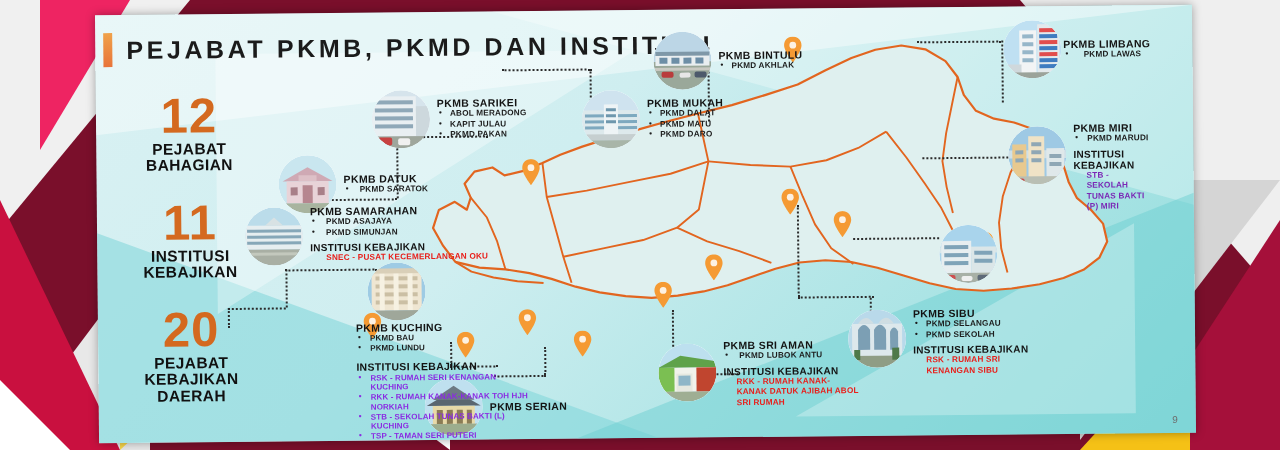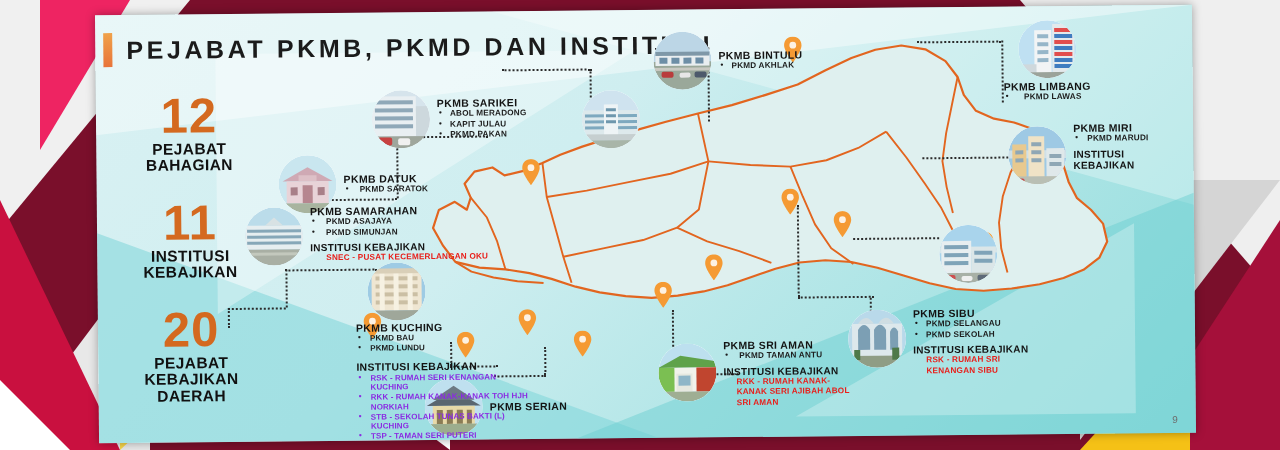--- a/index.html
+++ b/index.html
@@ -298,21 +298,21 @@
           </svg>
     </span>
     <div class="txt">
       <h4>PKMB BINTULU</h4>
       <ul>
         <li>PKMD AKHLAK</li>
       </ul>
     </div>
   </div>
 
-  <div class="info" style="left:908px;top:14px;flex-direction:column;align-items:center;gap:2px;">
+  <div class="info" style="left:908px;top:14px;flex-direction:row;align-items:center;gap:2px;">
     <span class="bub">
       <svg width="58" height="58" viewBox="0 0 58 58">
             <defs>
               <clipPath id="c2">
                 <circle cx="29" cy="29" r="29"></circle>
               </clipPath>
             </defs>
             <g clip-path="url(#c2)">
               <rect width="58" height="58" fill="#bfe0f2"></rect>
               <rect x="34" y="4" width="22" height="54" fill="#e3e9ec"></rect>
@@ -374,20 +374,21 @@
               <rect x="6" y="52" width="10" height="5" rx="2" fill="#c85050"></rect>
             </g>
           </svg>
     </span>
     <div class="txt">
       <h4>PKMB MIRI</h4>
       <ul>
         <li style="padding-left:14px;">PKMD MARUDI</li>
       </ul>
       <h5 style="max-width:60px;white-space:normal;line-height:1.1;">INSTITUSI KEBAJIKAN</h5>
+      <div class="cont pur" style="max-width:62px;">STB - SEKOLAH TUNAS BAKTI (P) MIRI</div>
     </div>
   </div>
 
   <div class="info" style="left:842px;top:218px;">
     <span class="bub">
       <svg width="58" height="58" viewBox="0 0 58 58">
             <defs>
               <clipPath id="c4">
                 <circle cx="29" cy="29" r="29"></circle>
               </clipPath>
@@ -433,20 +434,28 @@
               <g fill="#6e97ad">
                 <rect x="24" y="18" width="10" height="3"></rect>
                 <rect x="24" y="24" width="10" height="3"></rect>
                 <rect x="24" y="30" width="10" height="3"></rect>
               </g>
               <rect x="0" y="44" width="58" height="6" fill="#c6cfd0"></rect>
               <rect x="0" y="50" width="58" height="8" fill="#a8b5a8"></rect>
             </g>
           </svg>
     </span>
+    <div class="txt">
+      <h4>PKMB MUKAH</h4>
+      <ul>
+        <li>PKMD DALAT</li>
+        <li>PKMD MATU</li>
+        <li>PKMD DARO</li>
+      </ul>
+    </div>
   </div>
 
   <div class="info" style="left:276px;top:78px;">
     <span class="bub">
       <svg width="58" height="58" viewBox="0 0 58 58">
             <defs>
               <clipPath id="c6">
                 <circle cx="29" cy="29" r="29"></circle>
               </clipPath>
             </defs>
@@ -590,24 +599,24 @@
               <rect x="38" y="24" width="20" height="24" fill="#c0452f"></rect>
               <rect x="18" y="30" width="16" height="18" fill="#e6e8e0"></rect>
               <rect x="20" y="32" width="12" height="10" fill="#8fb6c8"></rect>
               <rect x="0" y="48" width="58" height="10" fill="#9fae93"></rect>
             </g>
           </svg>
     </span>
     <div class="txt">
       <h4>PKMB SRI AMAN</h4>
       <ul>
-        <li style="padding-left:16px;">PKMD TAMAN ANTU</li>
+        <li style="padding-left:16px;">PKMD LUBOK ANTU</li>
       </ul>
       <h5>INSTITUSI KEBAJIKAN</h5>
-      <div class="cont red" style="max-width:124px;">RKK - RUMAH KANAK-KANAK SERI AJIBAH ABOL SRI AMAN</div>
+      <div class="cont red" style="max-width:124px;">RKK - RUMAH KANAK-KANAK DATUK AJIBAH ABOL SRI RUMAH</div>
     </div>
   </div>
 
   <div class="info" style="left:326px;top:366px;">
     <span class="bub">
       <svg width="58" height="58" viewBox="0 0 58 58">
             <defs>
               <clipPath id="c11">
                 <circle cx="29" cy="29" r="29"></circle>
               </clipPath>

